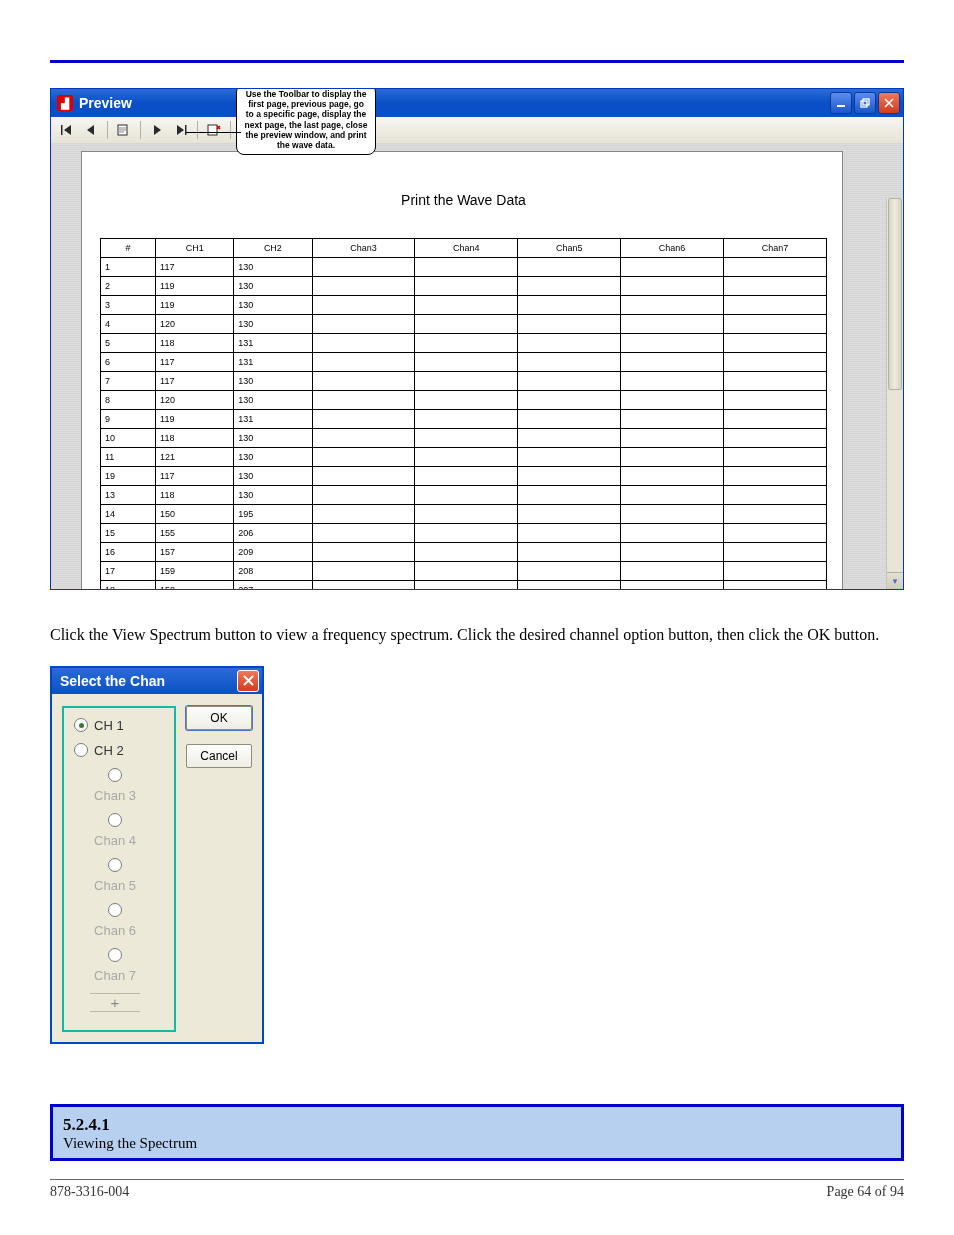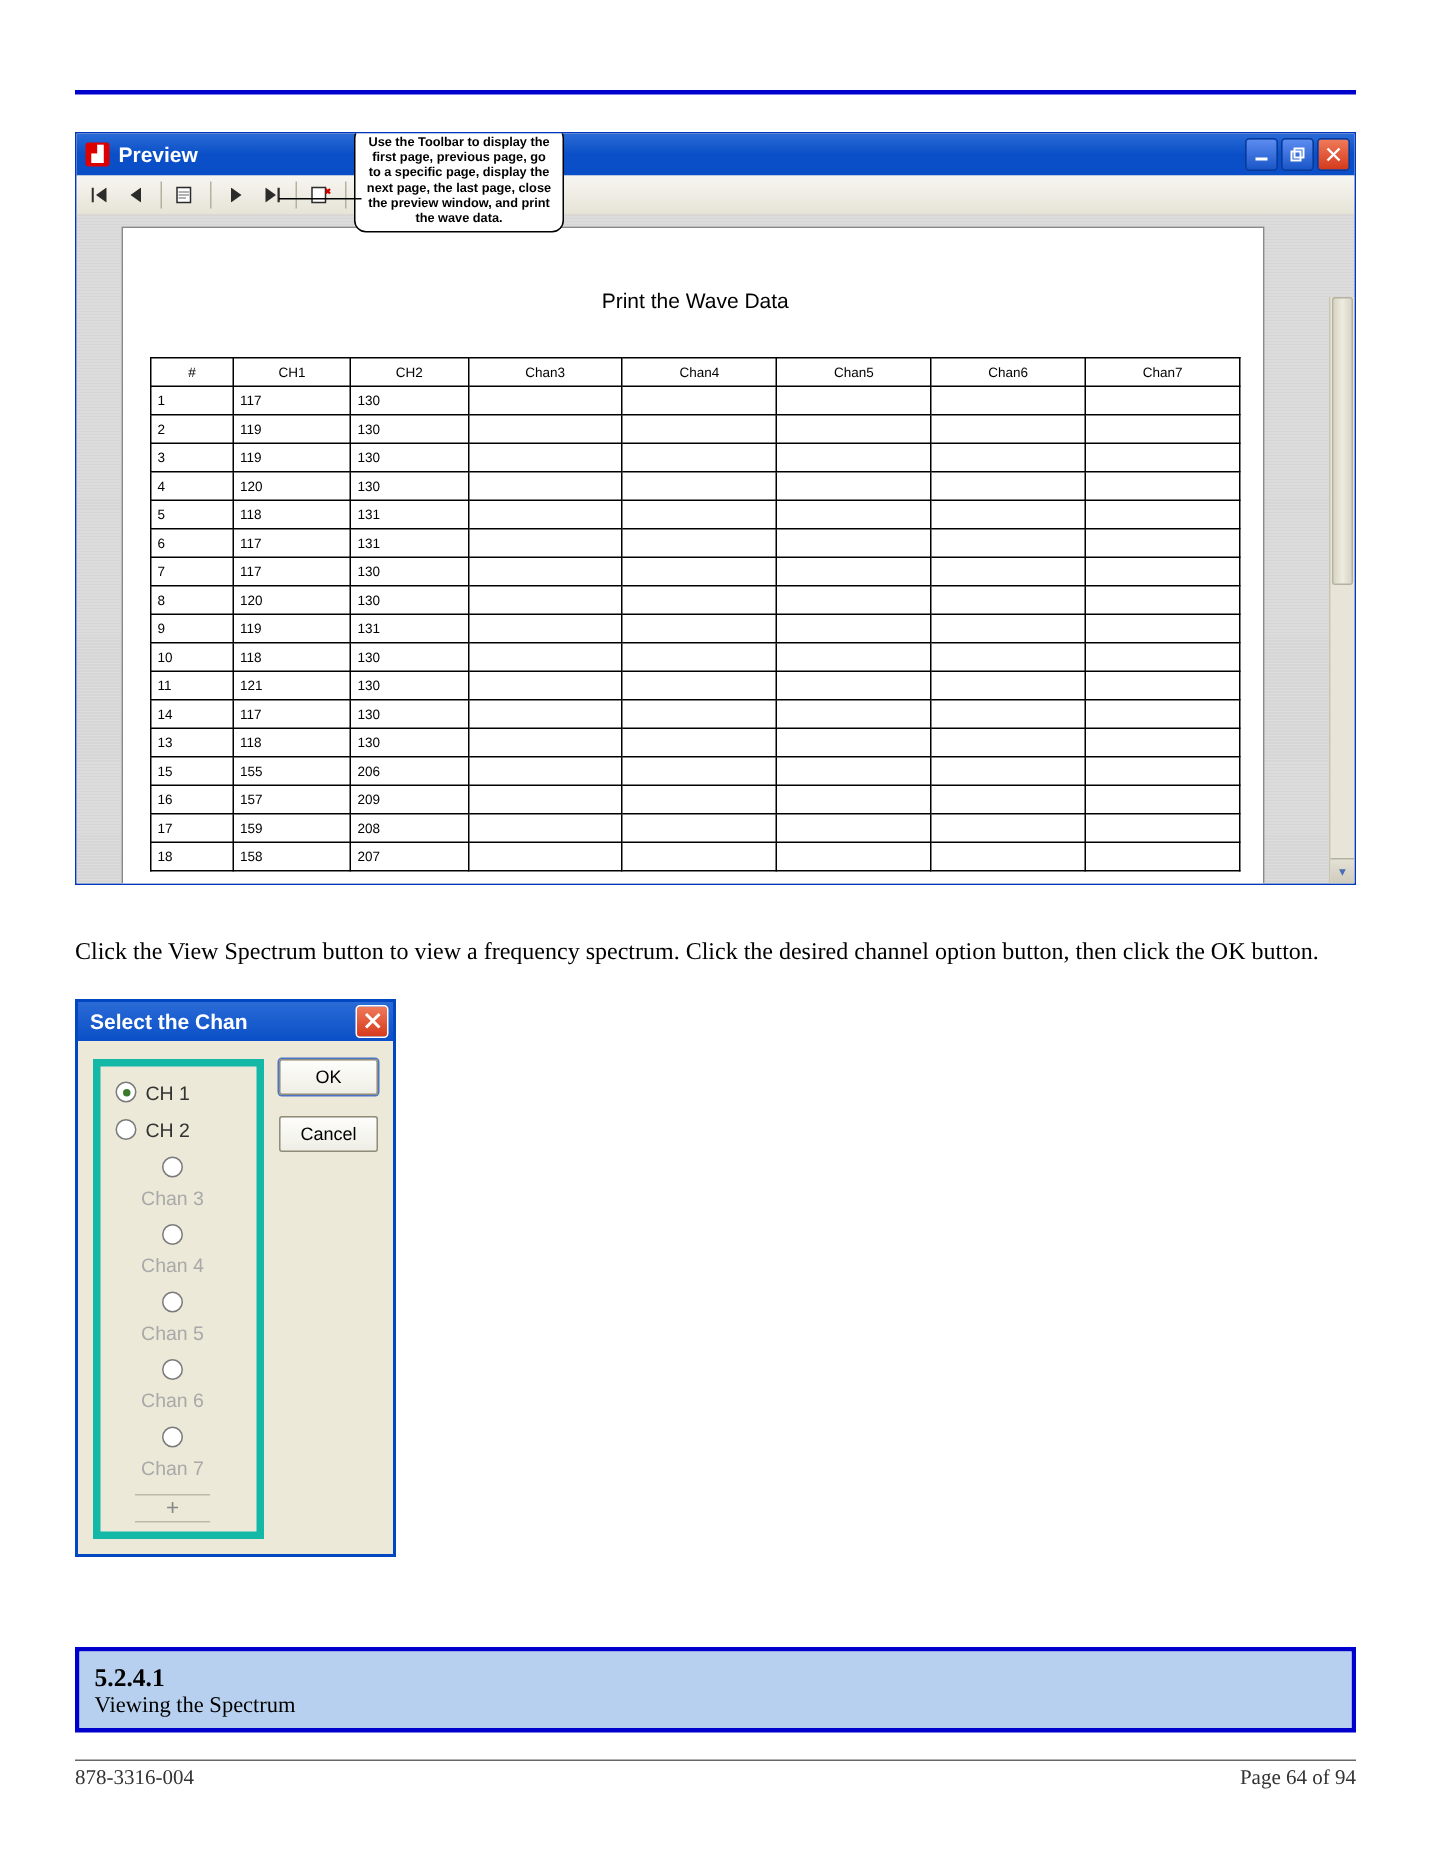--- a/index.html
+++ b/index.html
@@ -190,22 +190,22 @@
     display:flex;align-items:center;justify-content:center;
     font-size:13px;font-weight:bold;
     cursor:pointer;
   }
   .dialog-body {
     display:flex;
     padding: 12px 10px 10px 10px;
     gap:10px;
   }
   .radio-group {
-    border:5px solid #14b8a6;
-    padding: 10px 18px 6px 10px;
+    border:2px solid #14b8a6;
+    padding: 10px 18px 18px 10px;
     background:#ece9d8;
     flex:1;
   }
   .radio-row {
     display:flex; align-items:center; gap:6px;
     font-size:13px;
     margin-bottom:10px;
     color:#333;
   }
   .radio-row.disabled { color:#a9a9a9;flex-direction:column; }
@@ -461,33 +461,43 @@
                 <td>11</td>
                 <td>121</td>
                 <td>130</td>
                 <td></td>
                 <td></td>
                 <td></td>
                 <td></td>
                 <td></td>
               </tr>
               <tr>
-                <td>14</td>
+                <td>19</td>
                 <td>117</td>
                 <td>130</td>
                 <td></td>
                 <td></td>
                 <td></td>
                 <td></td>
                 <td></td>
               </tr>
               <tr>
                 <td>13</td>
                 <td>118</td>
                 <td>130</td>
+                <td></td>
+                <td></td>
+                <td></td>
+                <td></td>
+                <td></td>
+              </tr>
+              <tr>
+                <td>14</td>
+                <td>150</td>
+                <td>195</td>
                 <td></td>
                 <td></td>
                 <td></td>
                 <td></td>
                 <td></td>
               </tr>
               <tr>
                 <td>15</td>
                 <td>155</td>
                 <td>206</td>

